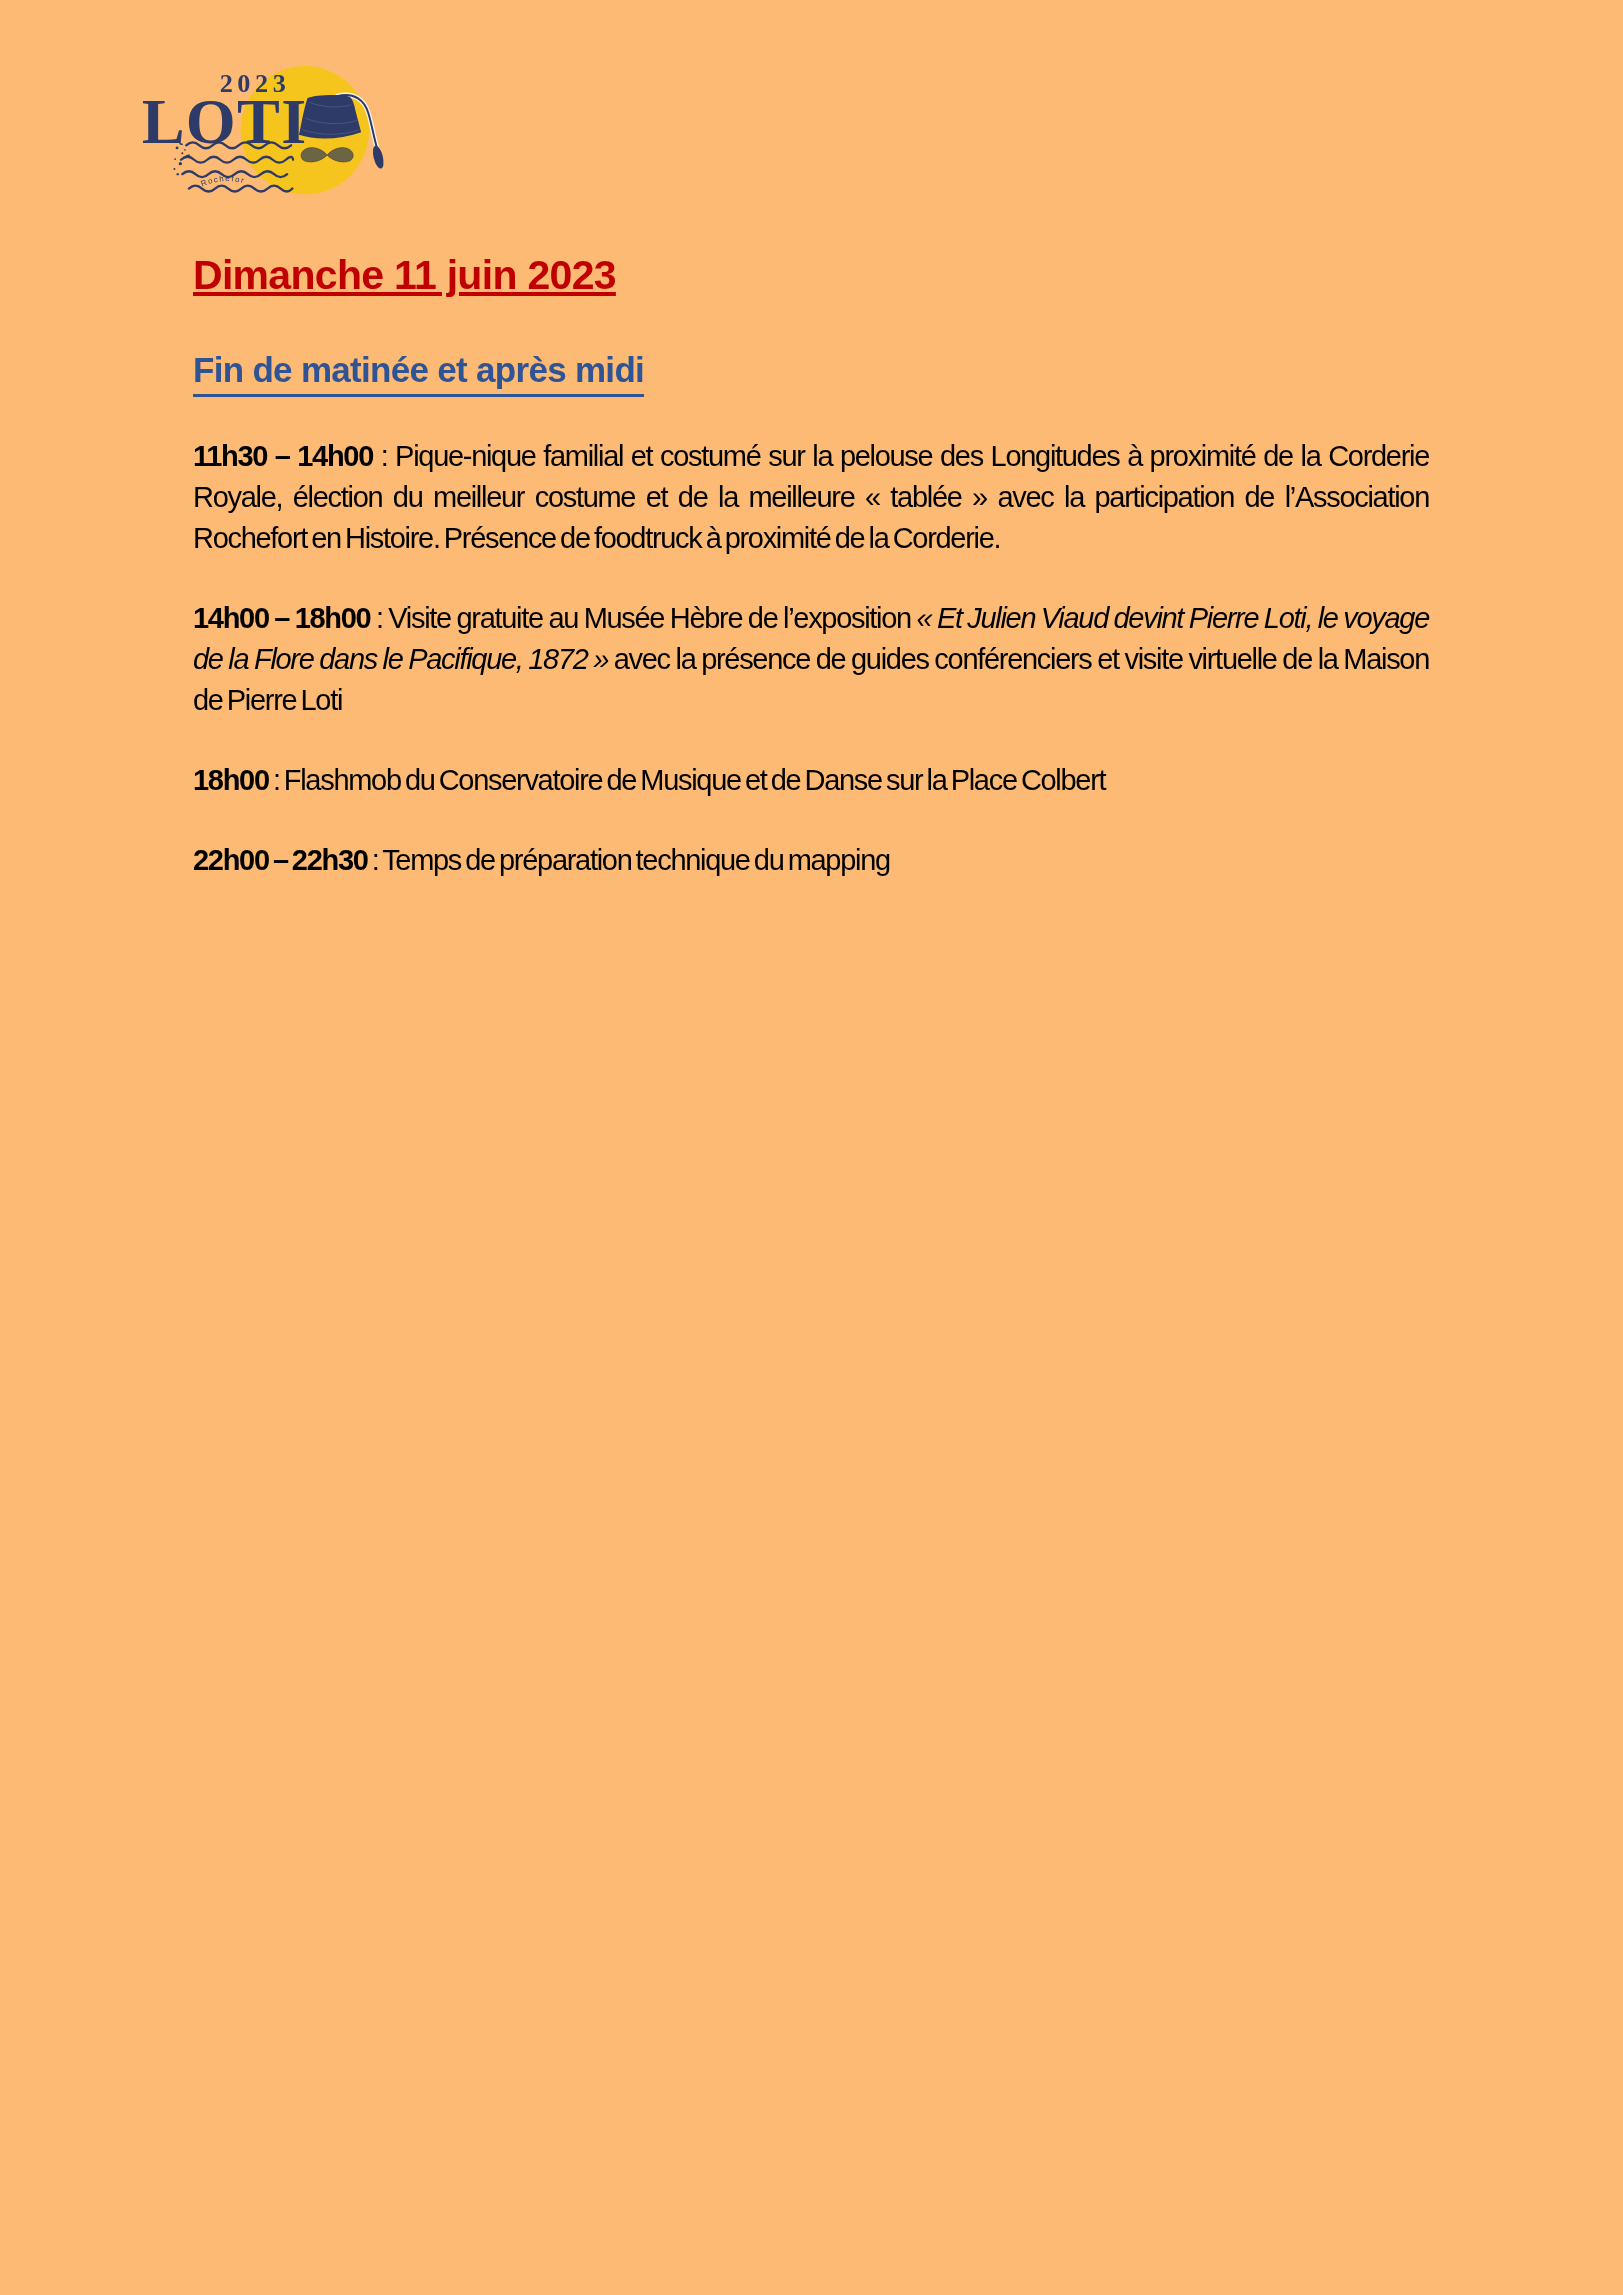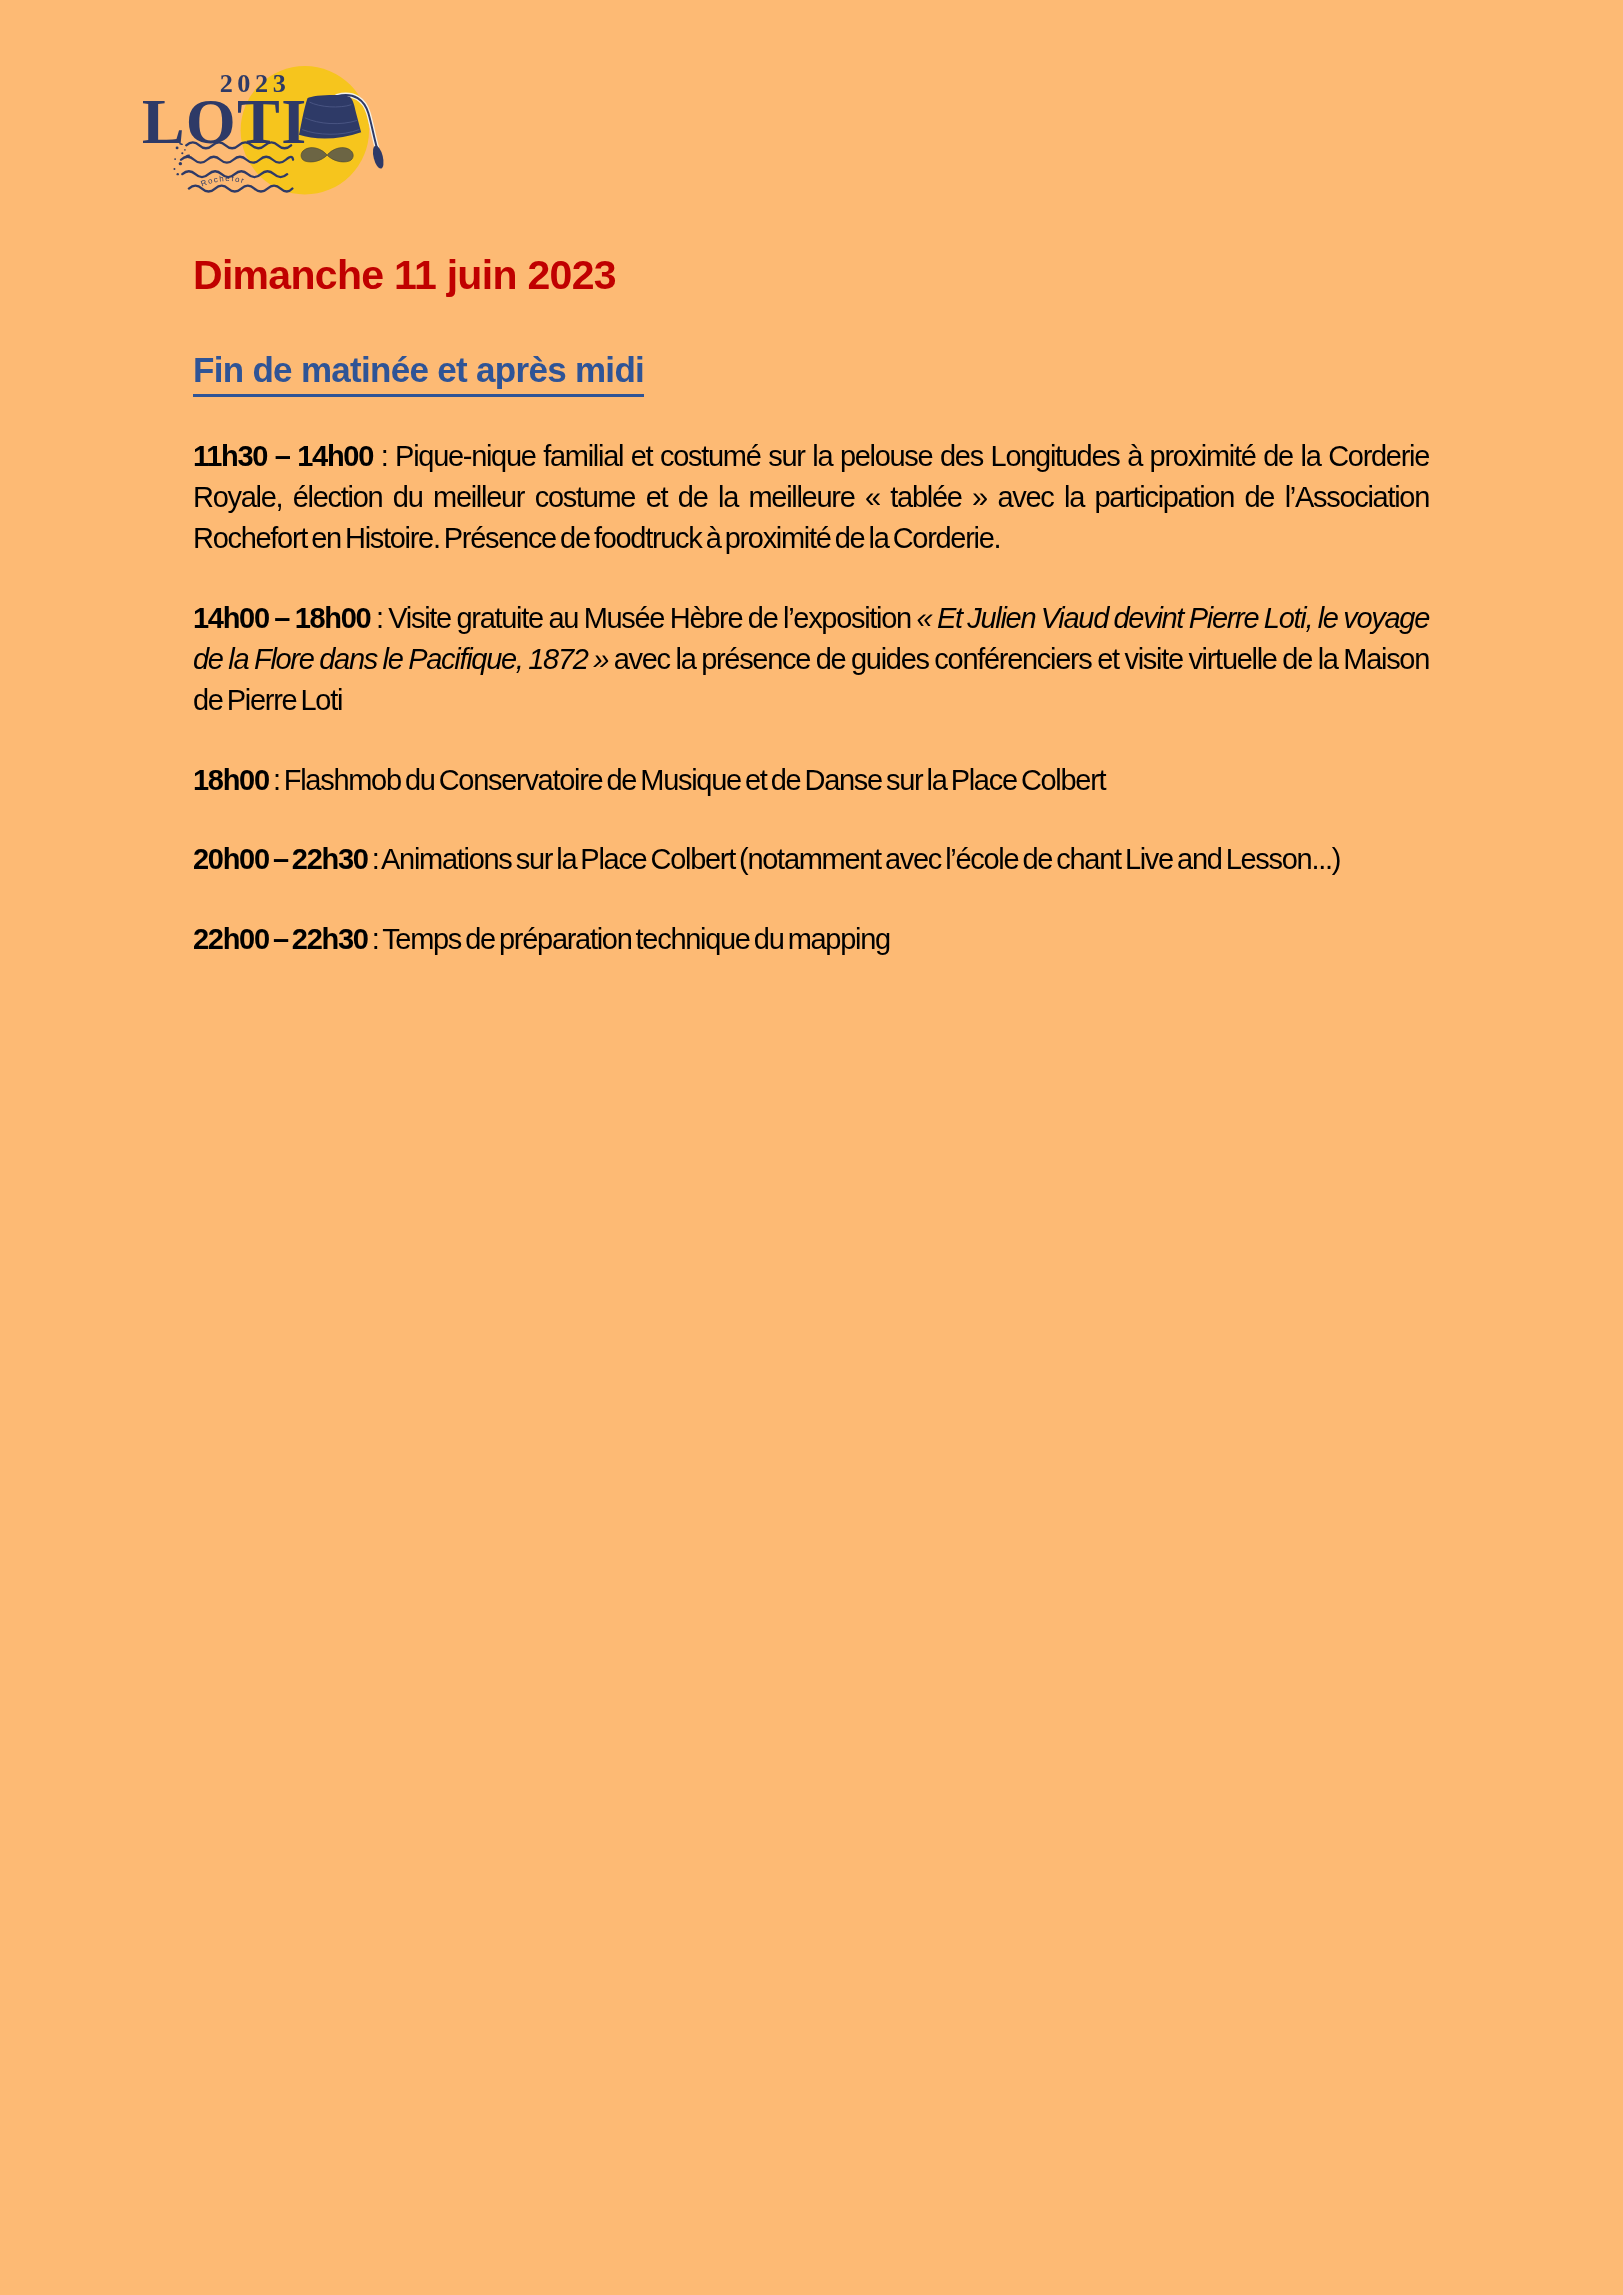--- a/index.html
+++ b/index.html
@@ -27,20 +27,21 @@
   .logo .navy-stroke{stroke:var(--navy);fill:none;}
   .logo .serif{font-family:"Liberation Serif", serif;font-weight:bold;fill:var(--navy);}
   .content{
     position:absolute;left:193px;top:252px;width:1236px;
   }
   h1.doc-title{
     margin:0;
     font-size:41px;line-height:46px;
     font-weight:bold;color:var(--red);
     letter-spacing:-0.7px;
+    text-decoration:underline;
   }
   h2.section-heading{
     margin:50px 0 0 0;
     font-size:35px;line-height:43px;
     font-weight:bold;color:var(--blue);
     letter-spacing:-0.7px;
   }
   h2 .underlined{
     display:inline-block;
     padding-bottom:2.6px;
@@ -116,19 +117,18 @@
     </svg>
   </div>
 
   <main class="content">
     <h1 class="doc-title">Dimanche 11 juin 2023</h1>
     <div id="sections">
         <h2 class="section-heading sec-0"><span class="underlined">Fin de matinée et après midi</span></h2>
         <p class="event sec-0"><span class="b">11h30 – 14h00</span><span> :  Pique-nique familial et costumé sur la pelouse des Longitudes à proximité de la Corderie Royale, élection du meilleur costume et de la meilleure « tablée » avec la participation de l’Association Rochefort en Histoire. Présence de foodtruck à proximité de la Corderie.</span></p>
         <p class="event sec-0"><span class="b">14h00 – 18h00</span><span> : Visite gratuite au Musée Hèbre de l’exposition </span><span class="i">« Et Julien Viaud devint Pierre Loti, le voyage de la Flore dans le Pacifique, 1872 »</span><span> avec la présence de guides conférenciers et visite virtuelle de la Maison de Pierre Loti</span></p>
         <p class="event sec-0"><span class="b">18h00</span><span> : Flashmob du Conservatoire de Musique et de Danse sur la Place Colbert</span></p>
-        <p class="event sec-1 first"><span class="b">20h00 – 22h30</span><span> : Animations sur la Place Colbert (notamment avec l’école de chant Live and Lesson...)</span></p>
         <p class="event sec-1"><span class="b">22h00 – 22h30</span><span> : Temps de préparation technique du mapping</span></p>
       </div>
   </main>
 
 </div>
 
 
 </body></html>

